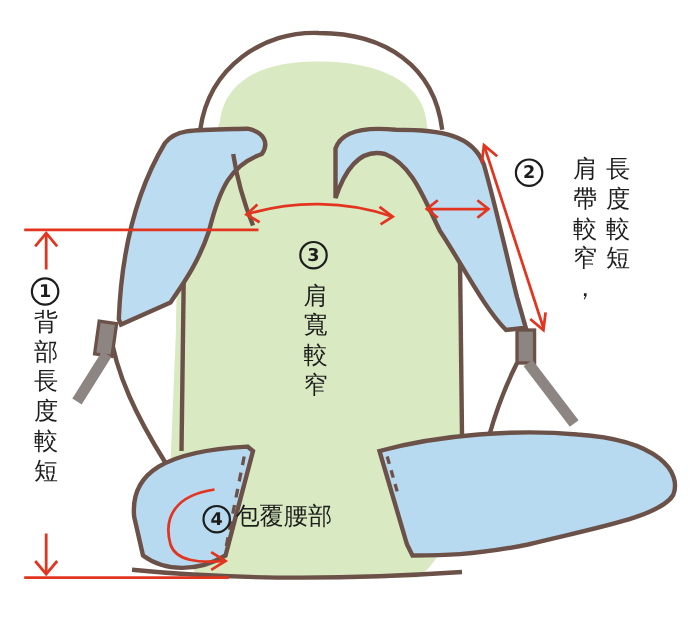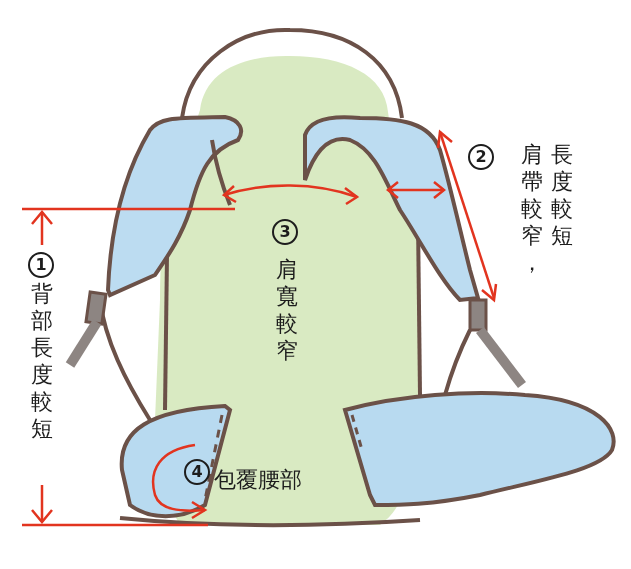--- a/index.html
+++ b/index.html
@@ -100,13 +100,13 @@
 窄
 ，</div>
 
 <div class="num" style="left:272px; top:219px;">3</div>
 <div class="label vcol" style="left:274px; top:256px;">肩
 寬
 較
 窄</div>
 
 <div class="num" style="left:184px; top:459px;">4</div>
-<div class="label" style="left:214px; top:468px; white-space:nowrap;font-family:Liberation Mono, monospace;">包覆腰部</div>
+<div class="label" style="left:214px; top:456px; white-space:nowrap;">包覆腰部</div>
 
 </body></html>

